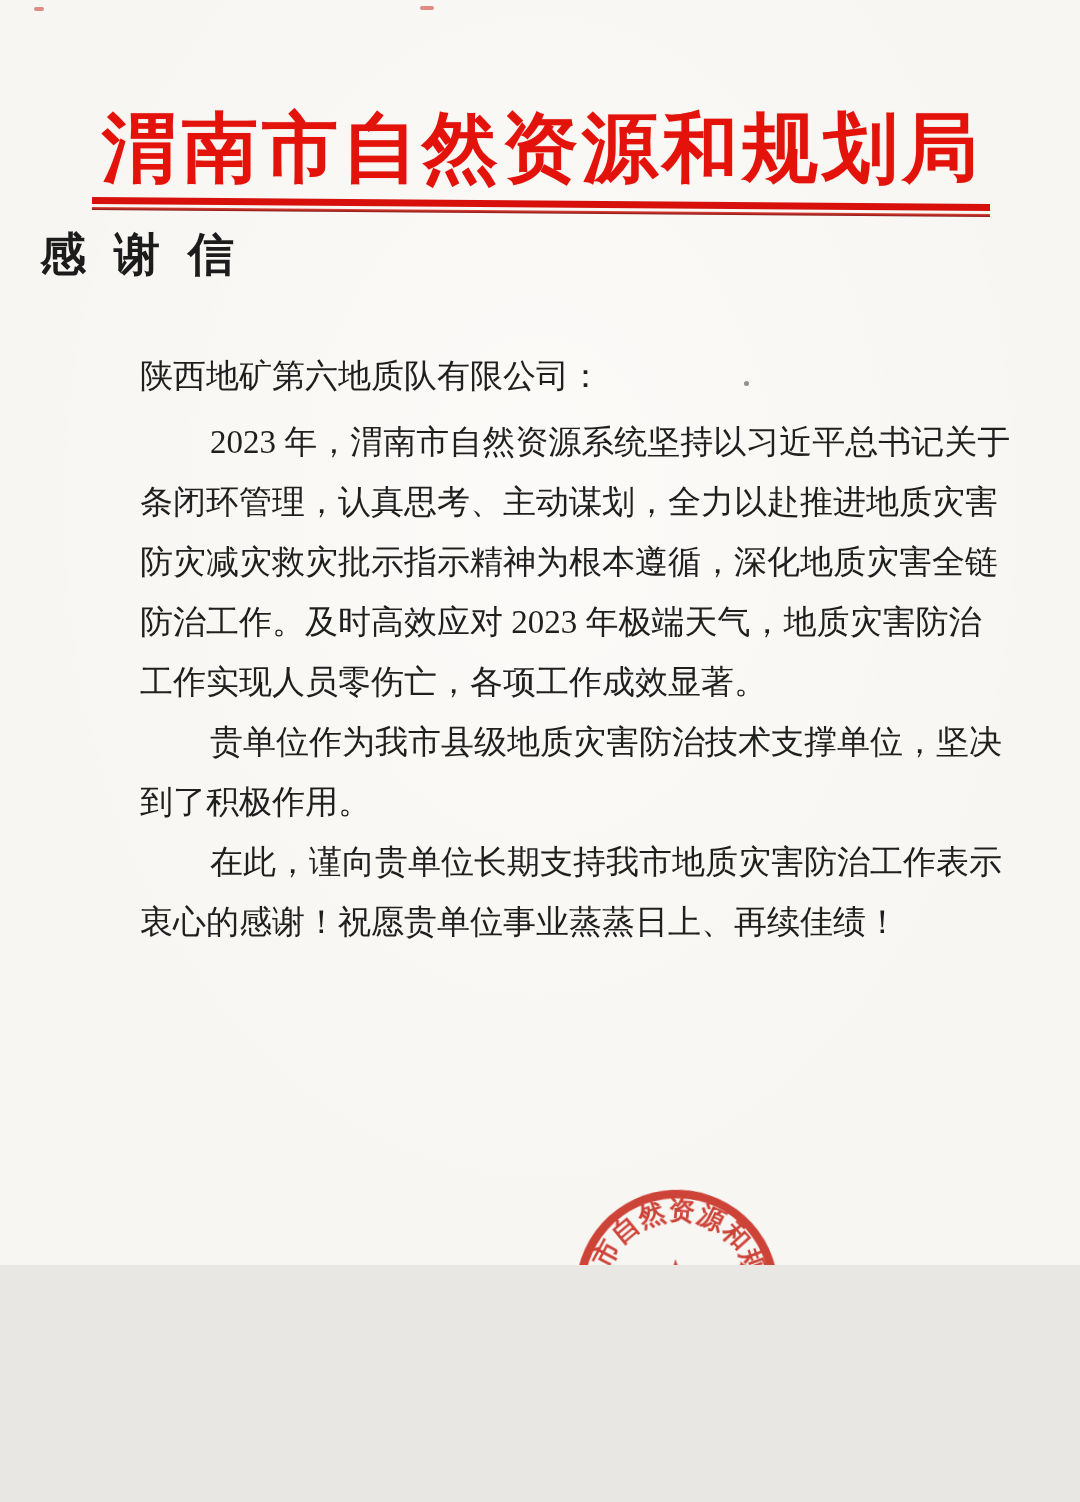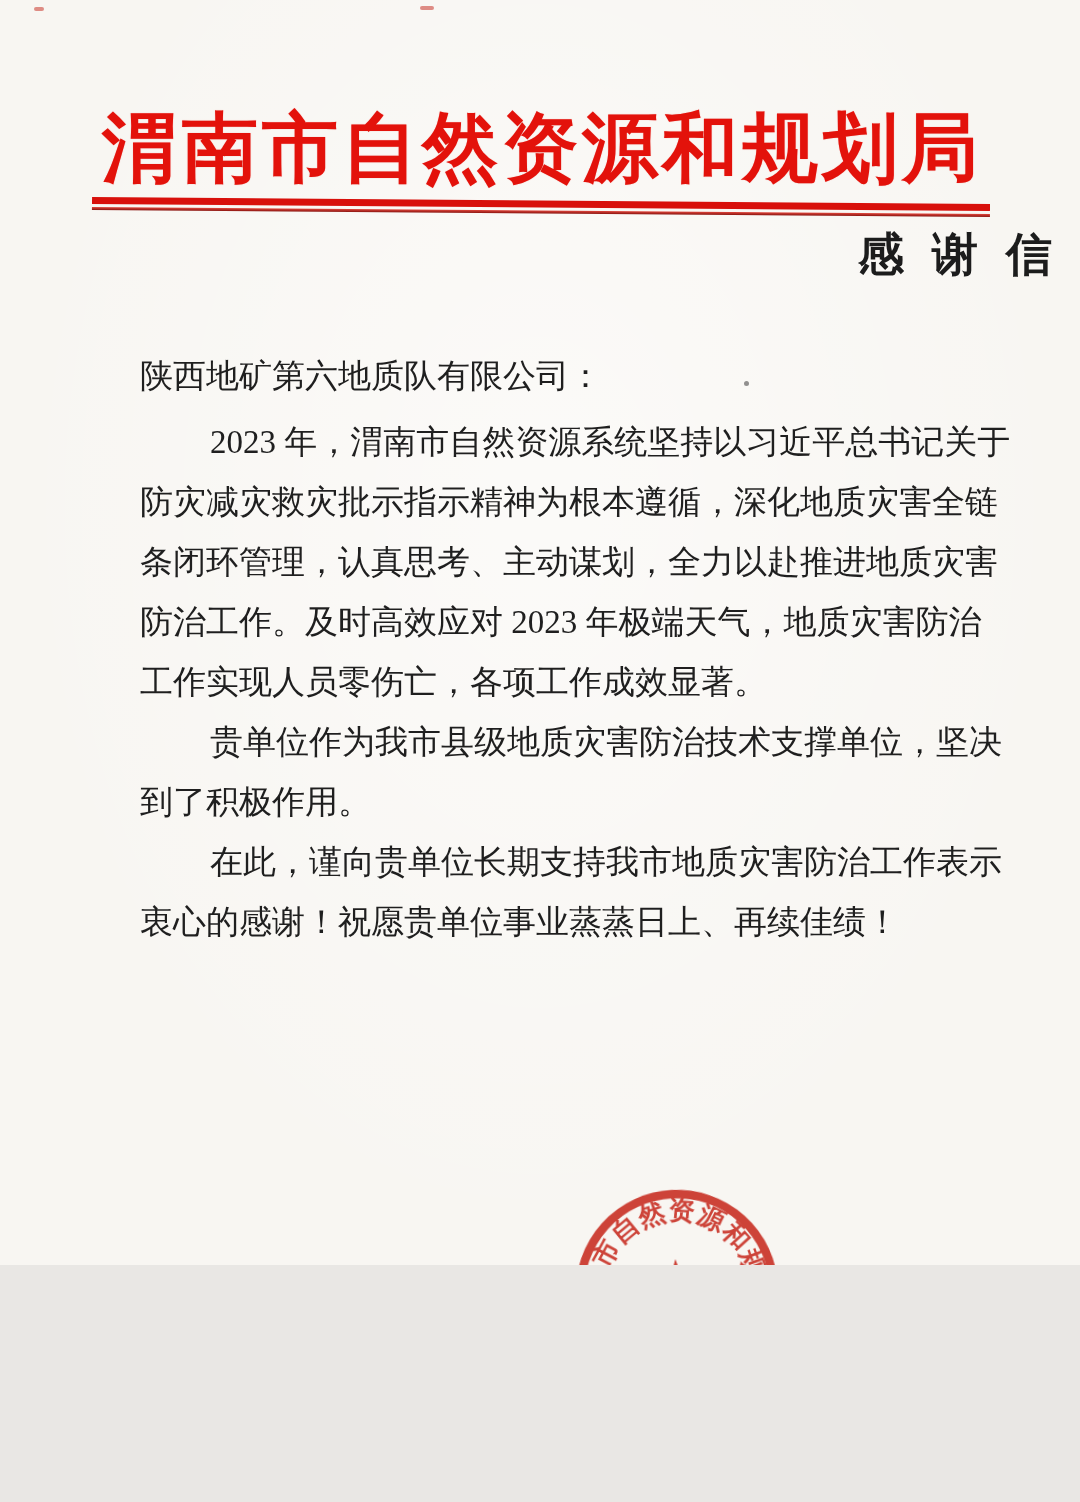--- a/index.html
+++ b/index.html
@@ -42,26 +42,26 @@
   .rule-top .thin  { height: 3px; margin-top: 3px;
                      background: linear-gradient(#e0463c, #8a1410); }
   .rule-bottom { top: 1395px; width: 912px; left: 88px; transform: rotate(1.15deg); }
   .rule-bottom .thin  { height: 3px; background: linear-gradient(#6f1410, #b03328); }
   .rule-bottom .thick { height: 7px; margin-top: 3px; background: #d8100b; }
 
   .doc-title {
     position: absolute;
     left: 0; top: 224px;
     width: 100%;
-    text-align: right;
+    text-align: left;
     font-family: "Liberation Sans", "DejaVu Sans", sans-serif;
     font-size: 46px;
     font-weight: bold;
     letter-spacing: 28px;
-    padding-left: 28px;
+    padding-left: 40px;
     color: #1c1c1c;
     white-space: nowrap;
   }
 
   .body-text {
     position: absolute;
     left: 140px; top: 346px;
     width: 796px;
     font-size: 33px;
     line-height: 60px;
@@ -125,22 +125,22 @@
     <div class="thick"></div>
     <div class="thin"></div>
   </div>
 
   <div class="doc-title">感谢信</div>
 
   <div class="body-text">
     <div class="bline end salutation">陕西地矿第六地质队有限公司：</div>
     <div>
         <div class="bline indent">2023 年，渭南市自然资源系统坚持以习近平总书记关于</div>
+        <div class="bline">条闭环管理，认真思考、主动谋划，全力以赴推进地质灾害</div>
         <div class="bline">防灾减灾救灾批示指示精神为根本遵循，深化地质灾害全链</div>
-        <div class="bline">条闭环管理，认真思考、主动谋划，全力以赴推进地质灾害</div>
         <div class="bline">防治工作。及时高效应对 2023 年极端天气，地质灾害防治</div>
         <div class="bline end">工作实现人员零伤亡，各项工作成效显著。</div>
         <div class="bline indent">贵单位作为我市县级地质灾害防治技术支撑单位，坚决</div>
         <div class="bline end">到了积极作用。</div>
         <div class="bline indent">在此，谨向贵单位长期支持我市地质灾害防治工作表示</div>
         <div class="bline end">衷心的感谢！祝愿贵单位事业蒸蒸日上、再续佳绩！</div>
       </div>
   </div>
 
   <div class="ink-dot"></div>

